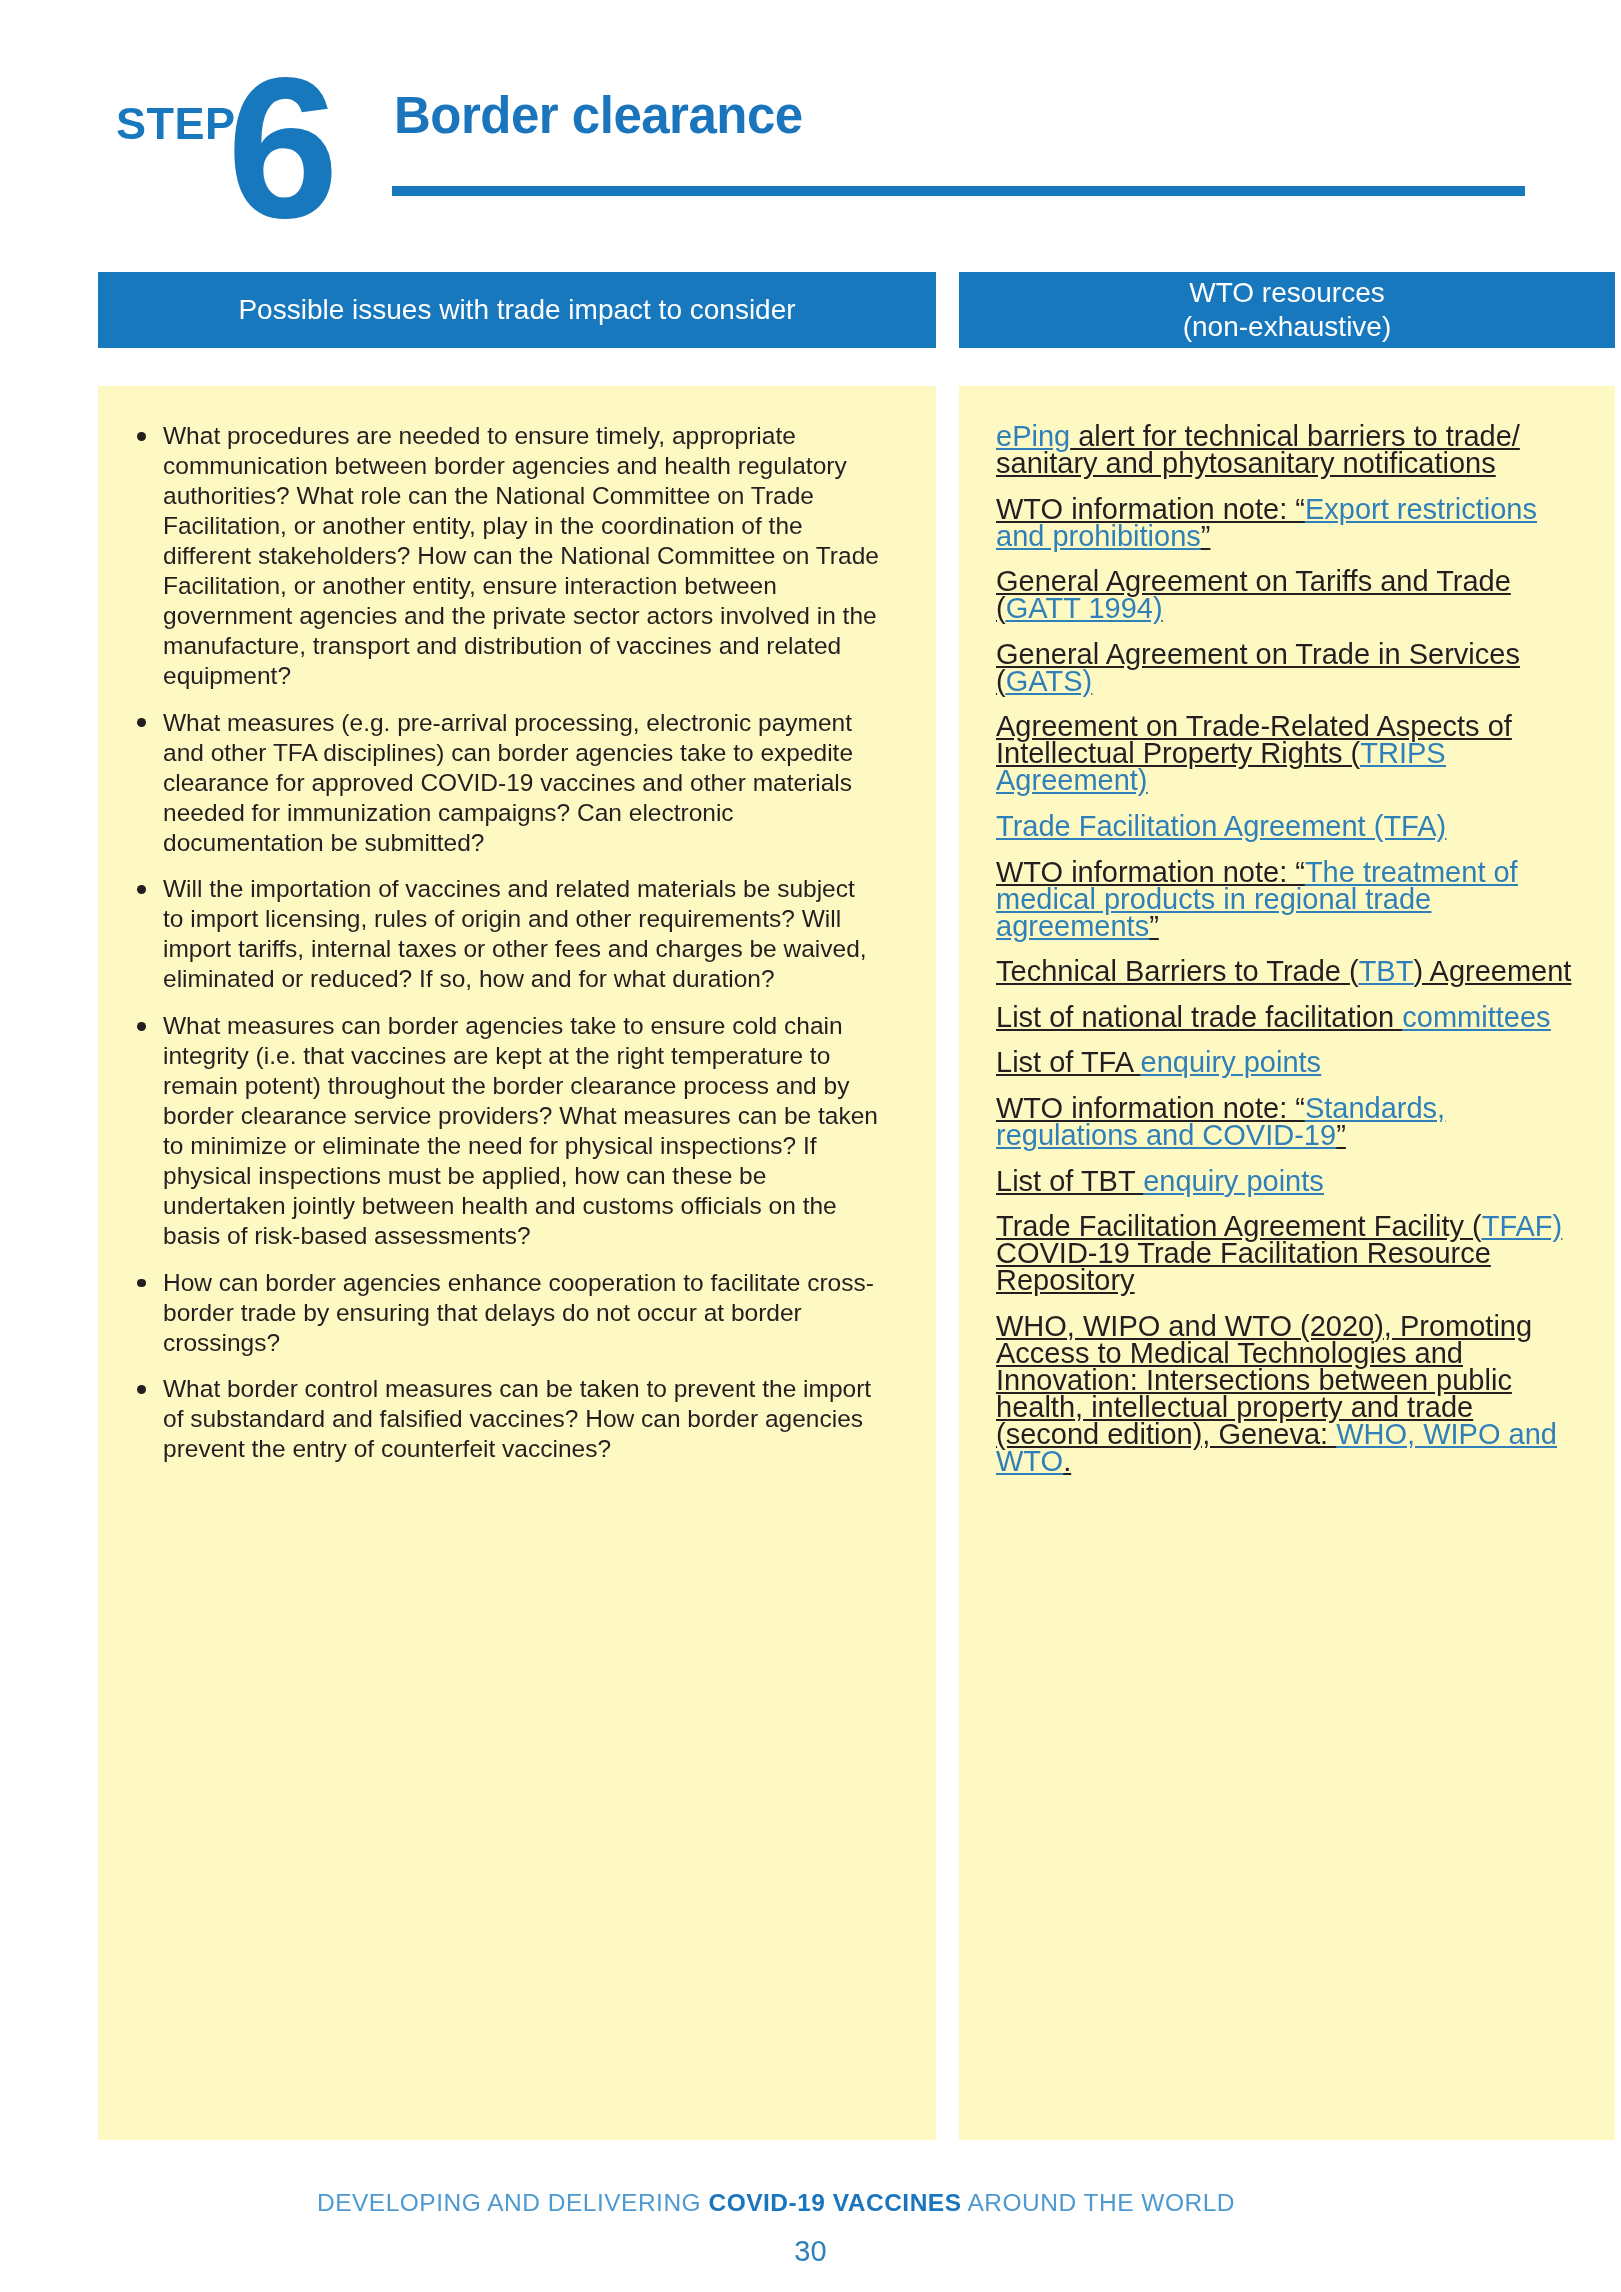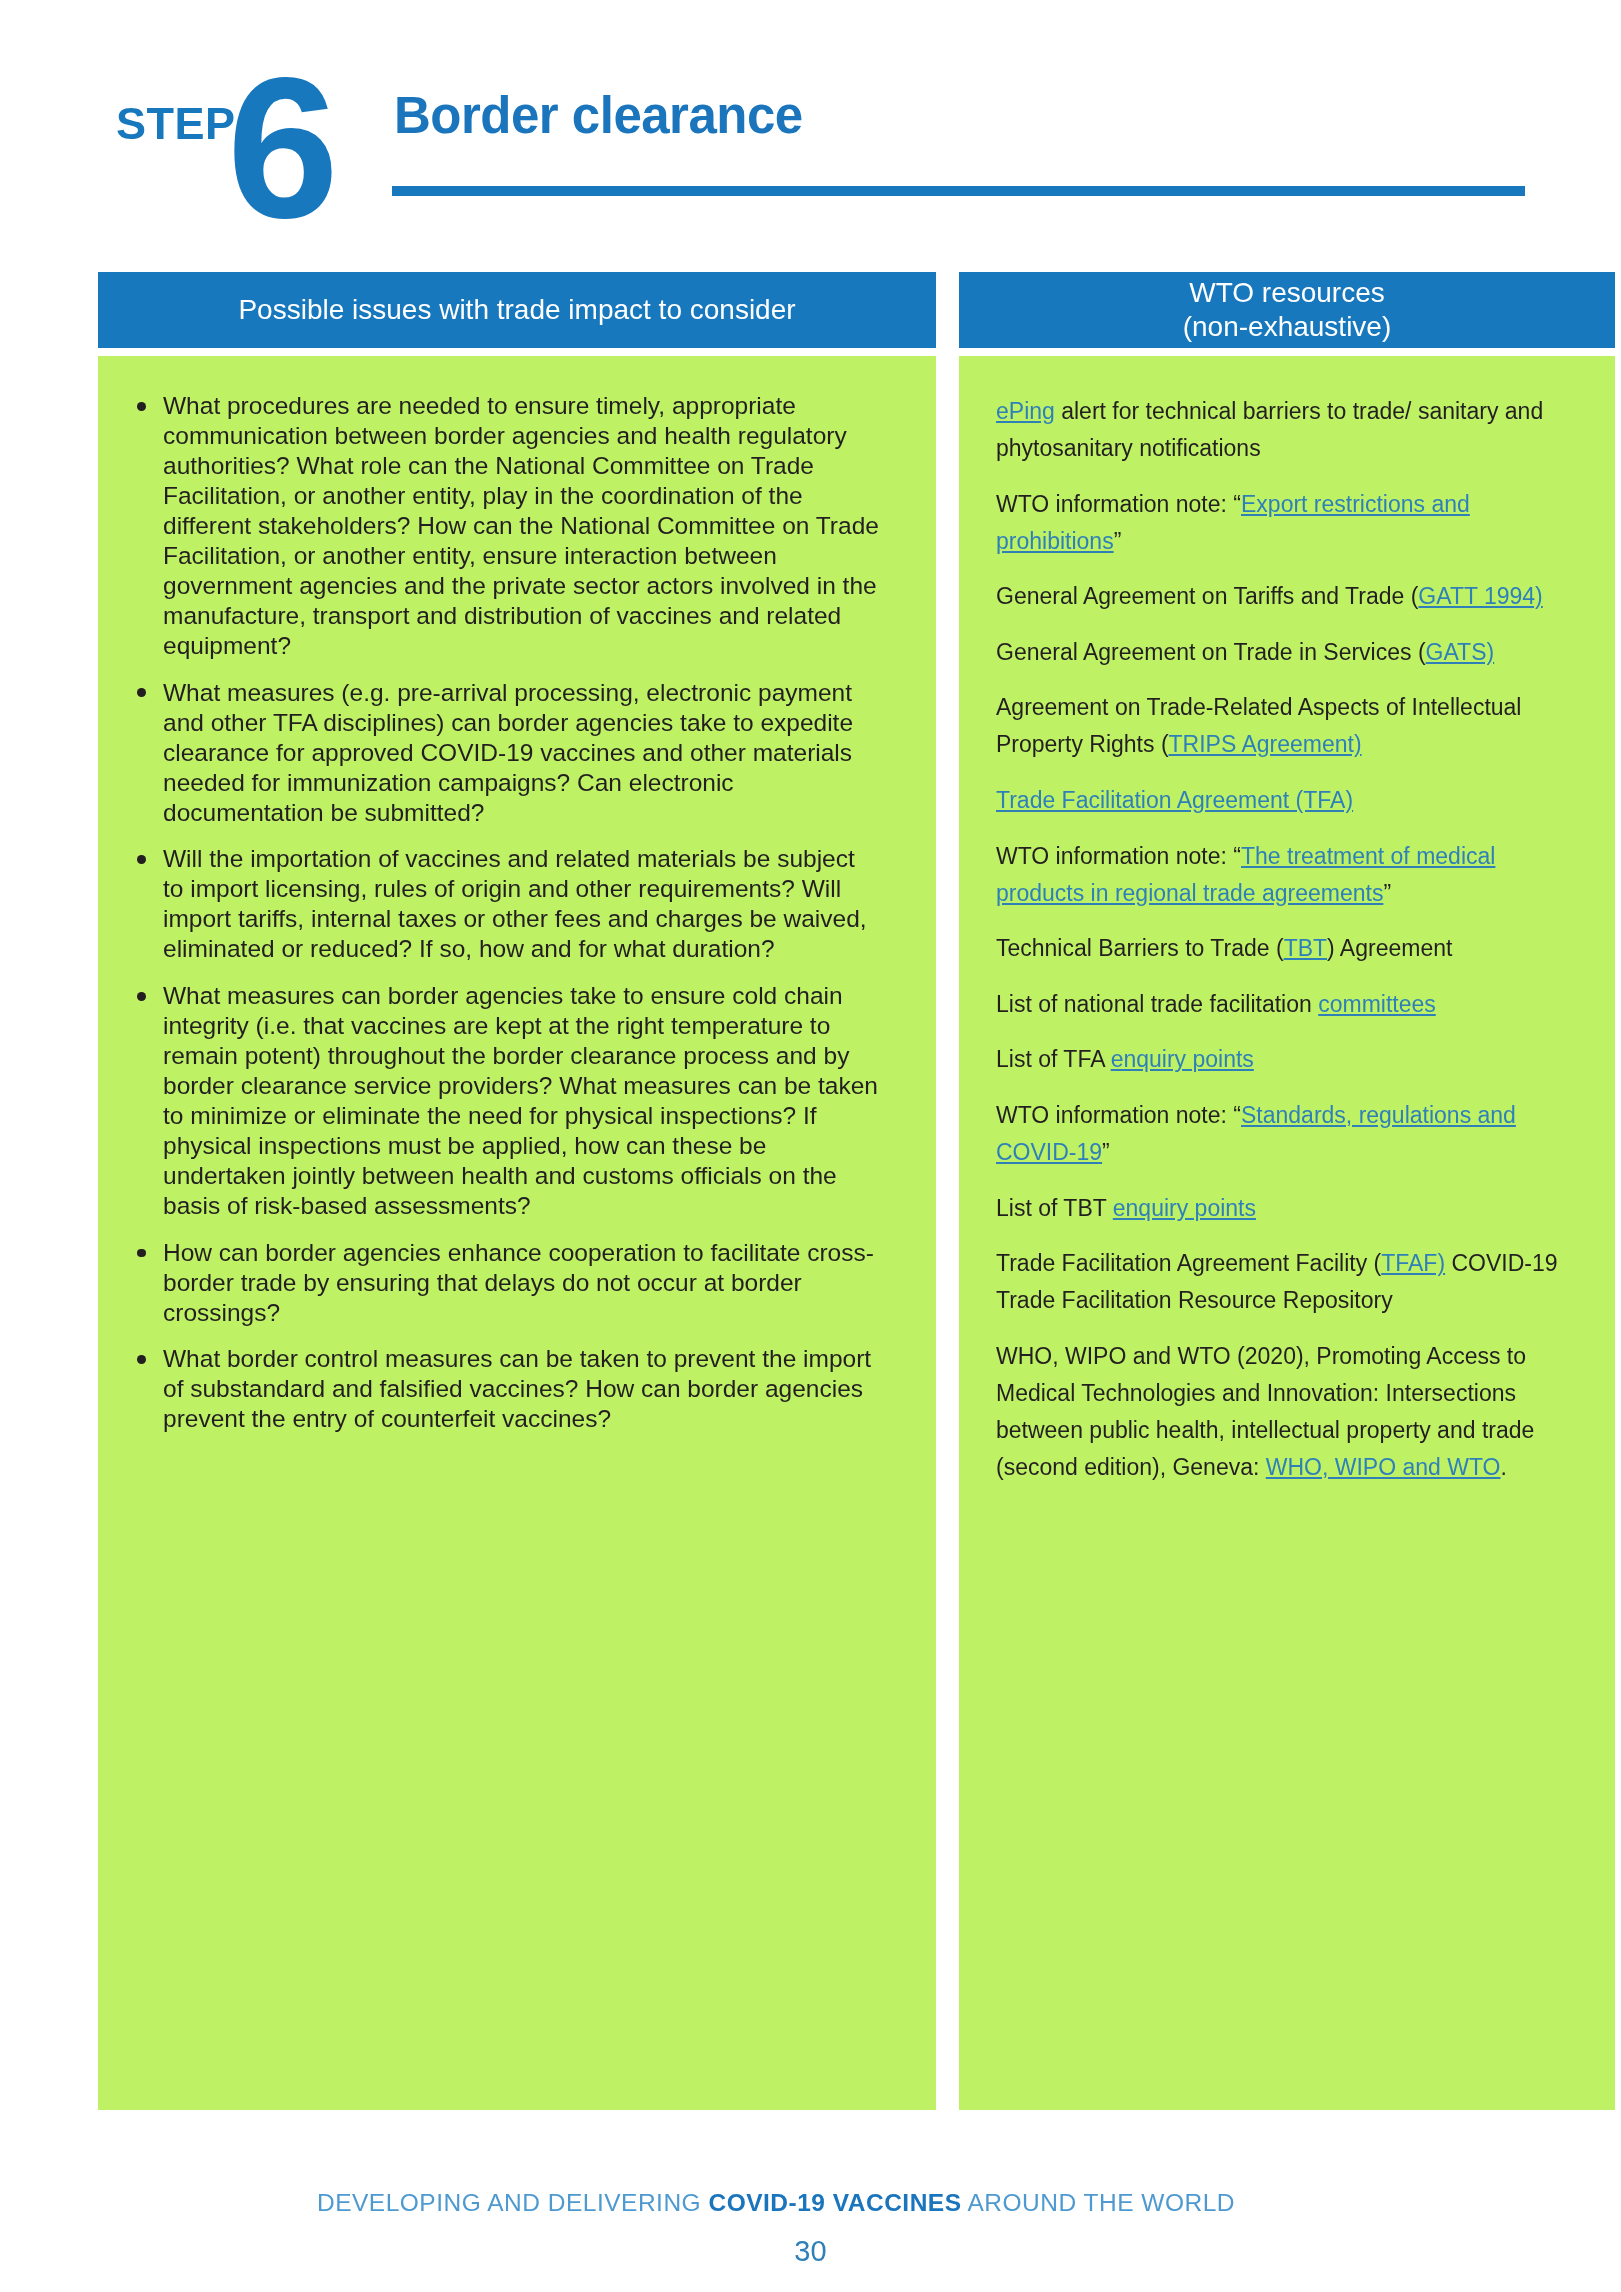--- a/index.html
+++ b/index.html
@@ -27,37 +27,37 @@
   
   .col { position:absolute; top:272px; }
   .col-left  { left:98px; width:838px; }
   .col-right { left:959px; width:656px; }
   .col-header {
     height:76px; background:#1878BE; color:#ffffff;
     display:flex; align-items:center; justify-content:center;
     text-align:center; font-size:28px; line-height:1.2; font-weight:400;
   }
   .col-body {
-    margin-top:8px; background:#bef264; height:1754px; box-sizing:border-box;
+    margin-top:38px; background:#fef9c3; height:1754px; box-sizing:border-box;
   }
   .col-left  .col-body { padding:35px 37px 0 32px; }
   .col-right .col-body { padding:37px 35px 0 37px; }
   
   ul.issues { list-style:none; margin:0; padding:0; }
   ul.issues li {
     position:relative; padding-left:33px; margin:0 0 16.7px 0;
     font-size:24.5px; line-height:30px; color:#231F20; max-width:716px;
   }
   ul.issues li::before {
     content:''; position:absolute; left:6.9px; top:10.8px;
     width:8.8px; height:8.8px; border-radius:50%; background:#231F20;
   }
   
   .resources p {
-    margin:0 0 18.6px 0; font-size:23px; line-height:37px; color:#231F20;
+    margin:0 0 18.6px 0; font-size:29px; line-height:27px; color:#231F20;text-decoration:underline;
   }
   .resources a {
     color:#2F80B9; text-decoration:underline; cursor:pointer;
   }
   
   .footer-line {
     position:absolute; left:0; top:2189px; width:1506px; text-align:center;
     font-size:24.5px; color:#4D99D0; letter-spacing:0.5px;padding-left:23px;
   }
   .footer-line strong { color:#1B75BC; font-weight:700; }

